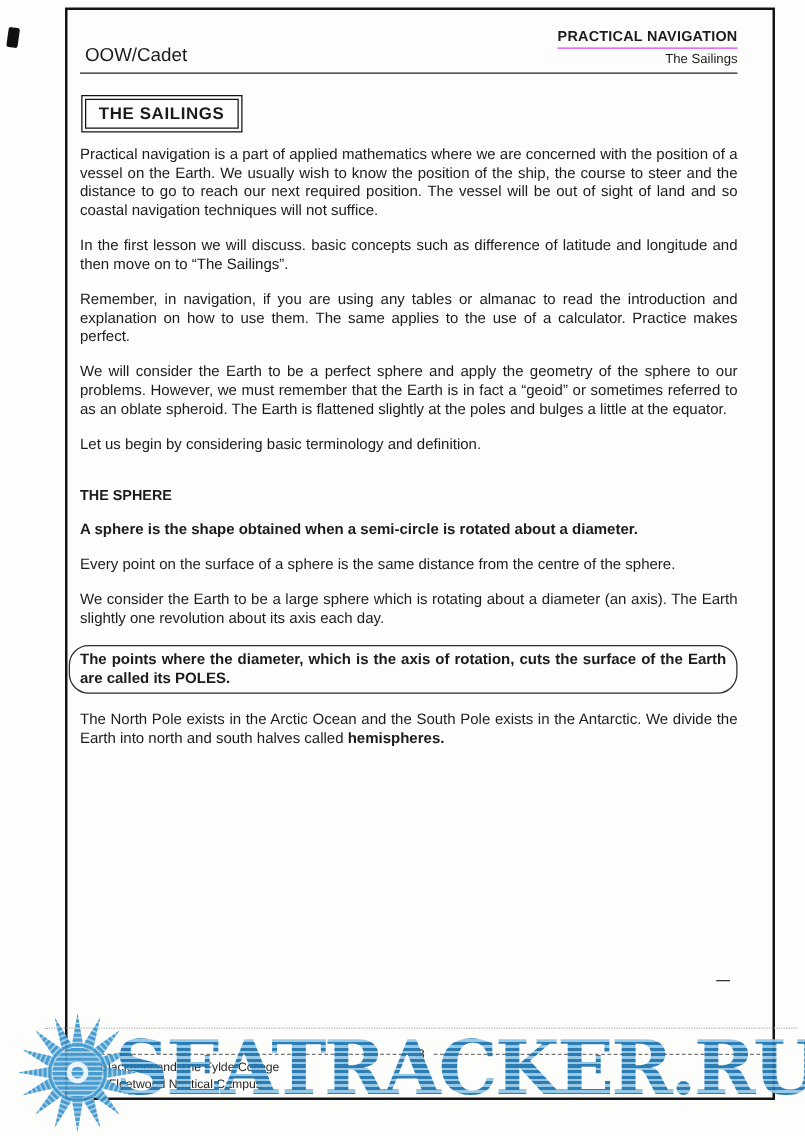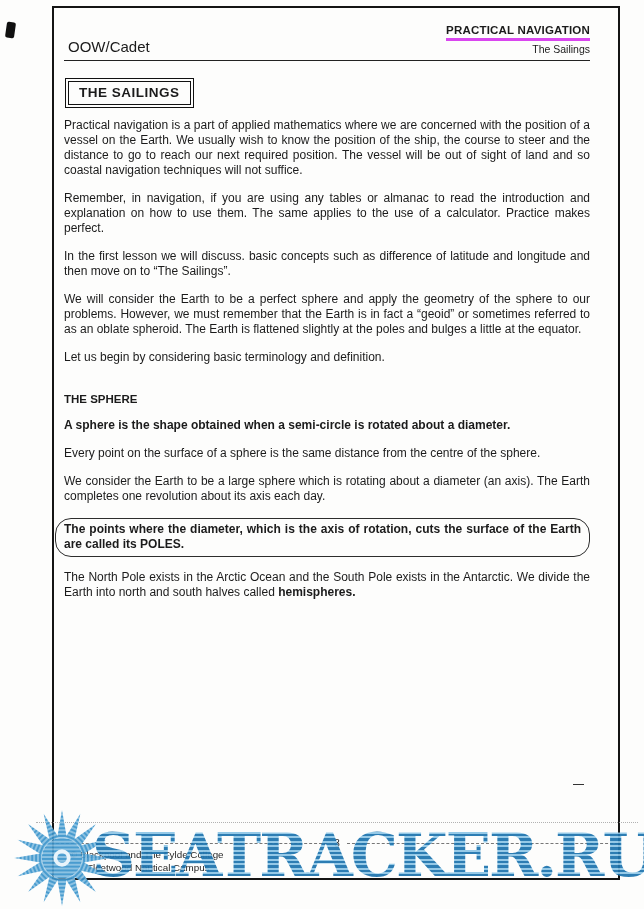--- a/index.html
+++ b/index.html
@@ -9,21 +9,21 @@
   }
   .frame {
     position:absolute; left:52px; top:6px; width:568px; height:874px;
     border:2px solid #141414; box-sizing:border-box;
     padding:10px 28px 0 10px; background:#fdfdfc;
   }
   .header { display:flex; justify-content:space-between; align-items:flex-end; margin-top:6px; }
   .header-left { font-size:15px; padding-left:4px; }
   .header-right { text-align:right; }
   .header-right .hr1 { font-weight:bold; font-size:11.5px; letter-spacing:0.2px;
-    border-bottom:3px solid #d946ef; padding-bottom:2px; }
+    border-bottom:1px solid #d946ef; padding-bottom:2px; }
   .header-right .hr2 { font-size:10.5px; margin-top:2px; }
   .header-rule { border-top:1.5px solid #222; margin-top:5px; }
 
   .title-box {
     display:inline-block; margin:20px 0 0 4px; font-weight:bold; font-size:13.5px;
     letter-spacing:0.5px; border:1.5px solid #111; padding:3px 10px 4px;
     outline:1px solid #111; outline-offset:2px;
   }
   .section-heading { font-size:11.5px; font-weight:bold; margin:28px 0 0 0; }
   .frame p { font-size:12px; line-height:15px; margin:13px 0 0 0; text-align:justify; }
@@ -85,30 +85,30 @@
       </div>
     </div>
     <div class="header-rule"></div>
 
     <div class="title-box">
       <span>THE SAILINGS</span>
     </div>
 
 
     <p>Practical navigation is a part of applied mathematics where we are concerned with the position of a vessel on the Earth.  We usually wish to know the position of the ship, the course to steer and the distance to go to reach our next required position.  The vessel will be out of sight of land and so coastal navigation techniques will not suffice.</p>
+    <p>In the first lesson we will discuss. basic concepts such as difference of latitude and longitude and then move on to “The Sailings”.</p>
     <p>Remember, in navigation, if you are using any tables or almanac to read the introduction and explanation on how to use them.  The same applies to the use of a calculator.  Practice makes perfect.</p>
-    <p>In the first lesson we will discuss. basic concepts such as difference of latitude and longitude and then move on to “The Sailings”.</p>
     <p>We will consider the Earth to be a perfect sphere and apply the geometry of the sphere to our problems.  However, we must remember that the Earth is in fact a “geoid” or sometimes referred to as an oblate spheroid.  The Earth is flattened slightly at the poles and bulges a little at the equator.</p>
     <p>Let us begin by considering basic terminology and definition.</p>
 
     <div class="section-heading">THE SPHERE</div>
 
     <p class="bold">A sphere is the shape obtained when a semi-circle is rotated about a diameter.</p>
     <p>Every point on the surface of a sphere is the same distance from the centre of the sphere.</p>
-    <p>We consider the Earth to be a large sphere which is rotating about a diameter (an axis).  The Earth completes one revolution about its axis each day.</p>
+    <p>We consider the Earth to be a large sphere which is rotating about a diameter (an axis).  The Earth slightly one revolution about its axis each day.</p>
 
     <p class="poles">The points where the diameter, which is the axis of rotation, cuts the surface of the Earth are called its POLES.</p>
 
     <p><span>The North Pole exists in the Arctic Ocean and the South Pole exists in the Antarctic.  We divide the Earth into north and south halves called </span><span class="bold">hemispheres.</span></p>
 
     <div class="tick-right"></div>
   </div>
 
   <div class="fold-line"></div>
 

